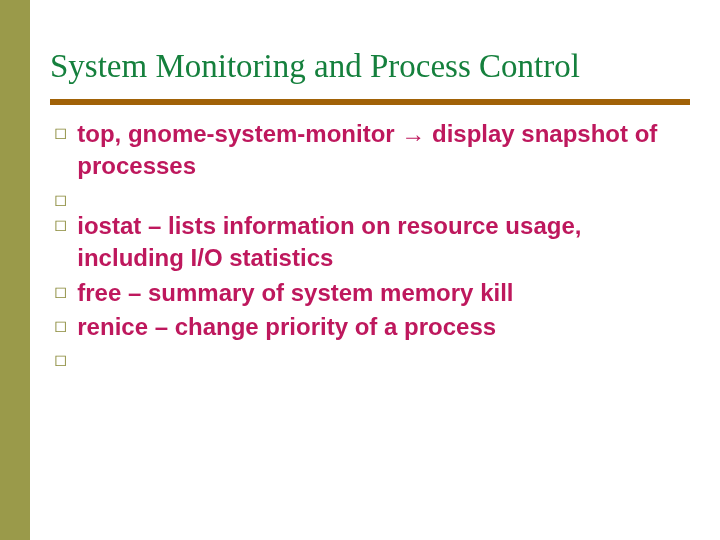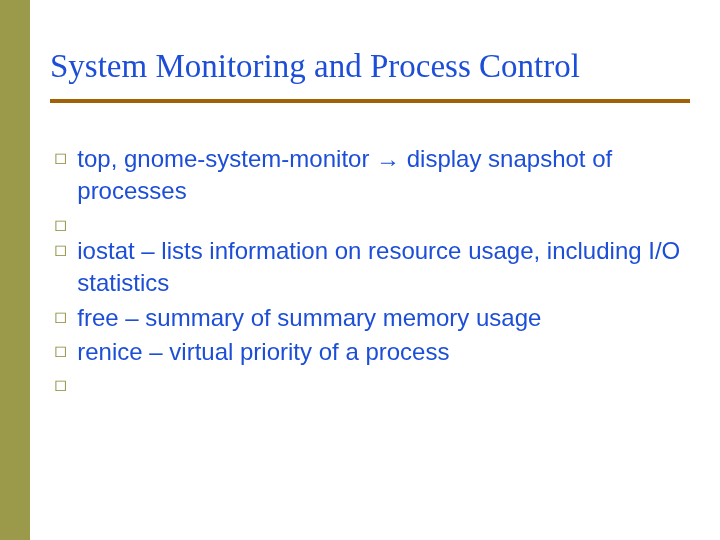--- a/index.html
+++ b/index.html
@@ -22,46 +22,47 @@
     position: absolute;
     left: 30px;
     top: 0;
     right: 0;
     padding: 48px 30px 0 20px;
   }
   .title {
     font-family: Georgia, 'Times New Roman', serif;
     font-weight: 400;
     font-size: 33px;
-    color: #1d4ed8;
+    color: #15803d;
     letter-spacing: 0px;
-    border-bottom: 4px solid #a16207;
+    border-bottom: 6px solid #a16207;
     padding-bottom: 14px;
-    margin-bottom: 40px;
+    margin-bottom: 13px;
   }
   .bullets {
     padding-left: 4px;
   }
   .bullet-item {
     display: flex;
     align-items: flex-start;
     margin-bottom: 2px;
   }
   .bullet-mark {
     font-size: 16px;
     color: #8a8a3a;
     margin-right: 10px;
     margin-top: 7px;
     line-height: 1;
     flex-shrink: 0;
   }
   .bullet-text {
     font-size: 24px;
-    color: #1d4ed8;
+    color: #be185d;
     line-height: 1.35;
+    font-weight: bold;
   }
   .arrow {
     font-family: 'Segoe UI Symbol', Arial, sans-serif;
   }
 </style>
 </head>
 <body>
 
 <div class="sidebar"></div>
 
@@ -75,23 +76,23 @@
       </div>
       <div class="bullet-item">
         <span class="bullet-mark">◻</span>
       </div>
       <div class="bullet-item">
         <span class="bullet-mark">◻</span>
         <span class="bullet-text"><span>iostat – lists information on resource usage, including I/O statistics</span></span>
       </div>
       <div class="bullet-item">
         <span class="bullet-mark">◻</span>
-        <span class="bullet-text"><span>free – summary of summary memory usage</span></span>
+        <span class="bullet-text"><span>free – summary of system memory kill</span></span>
       </div>
       <div class="bullet-item">
         <span class="bullet-mark">◻</span>
-        <span class="bullet-text"><span>renice – virtual priority of a process</span></span>
+        <span class="bullet-text"><span>renice – change priority of a process</span></span>
       </div>
       <div class="bullet-item">
         <span class="bullet-mark">◻</span>
       </div>
     </div>
 </div>
 
 </body></html>

